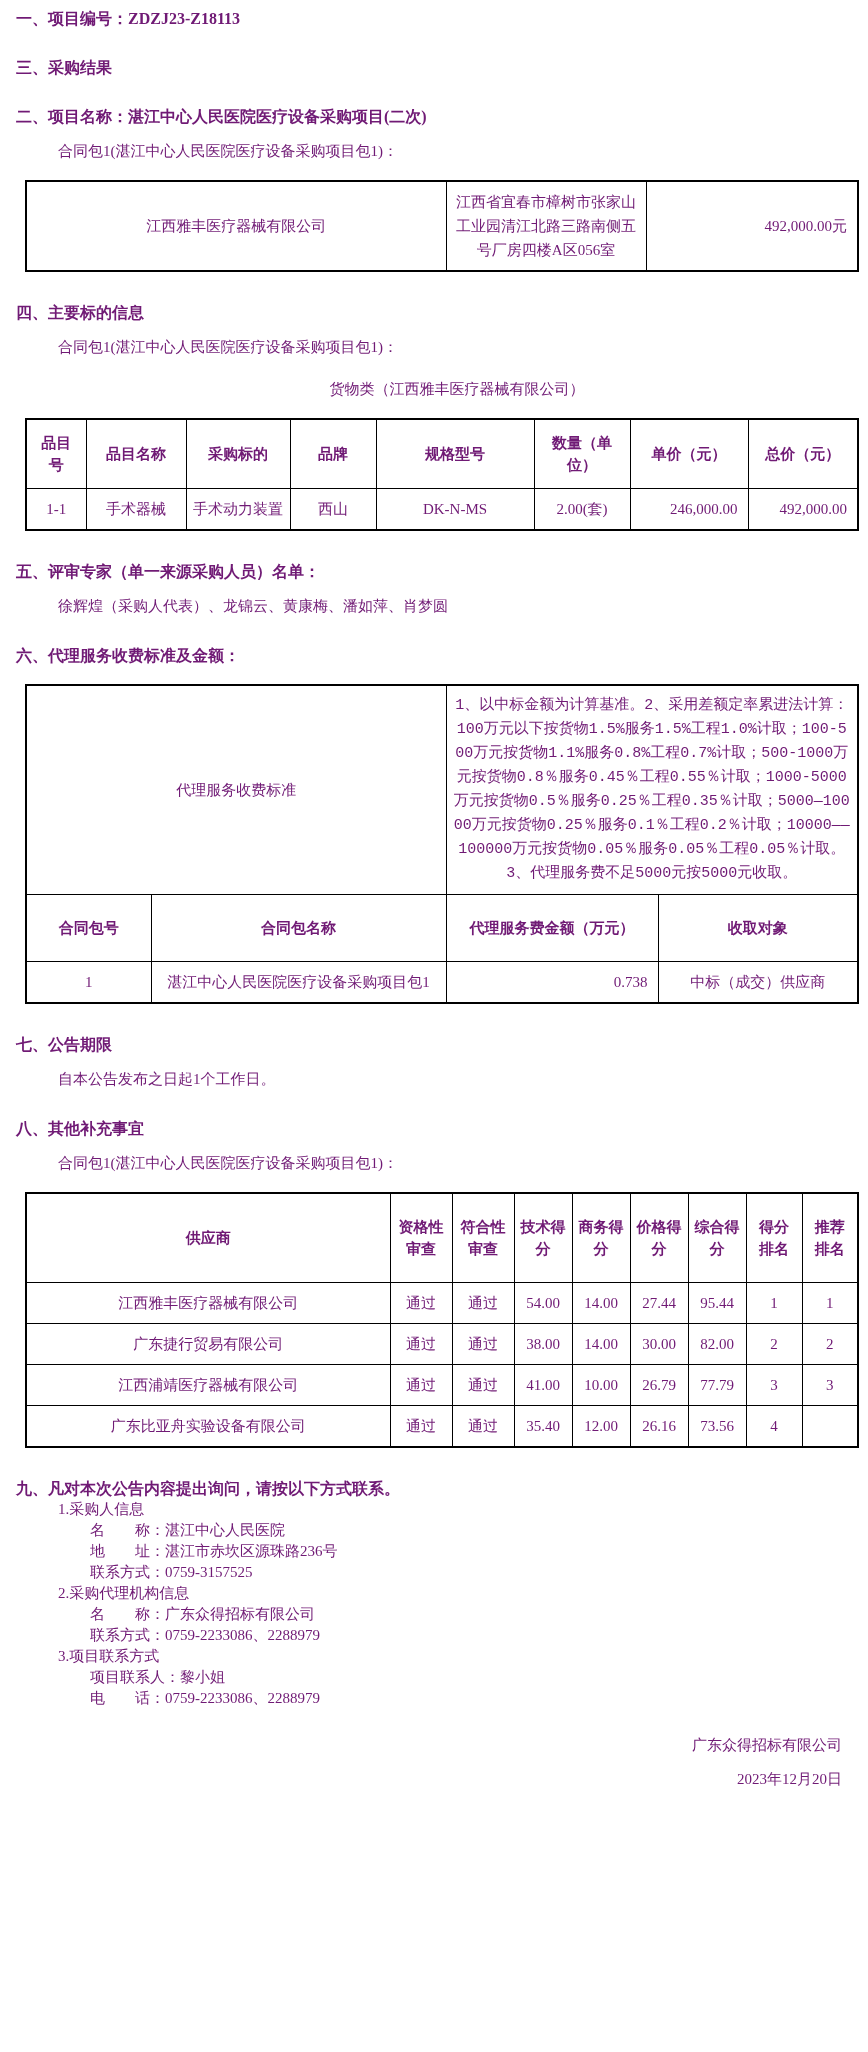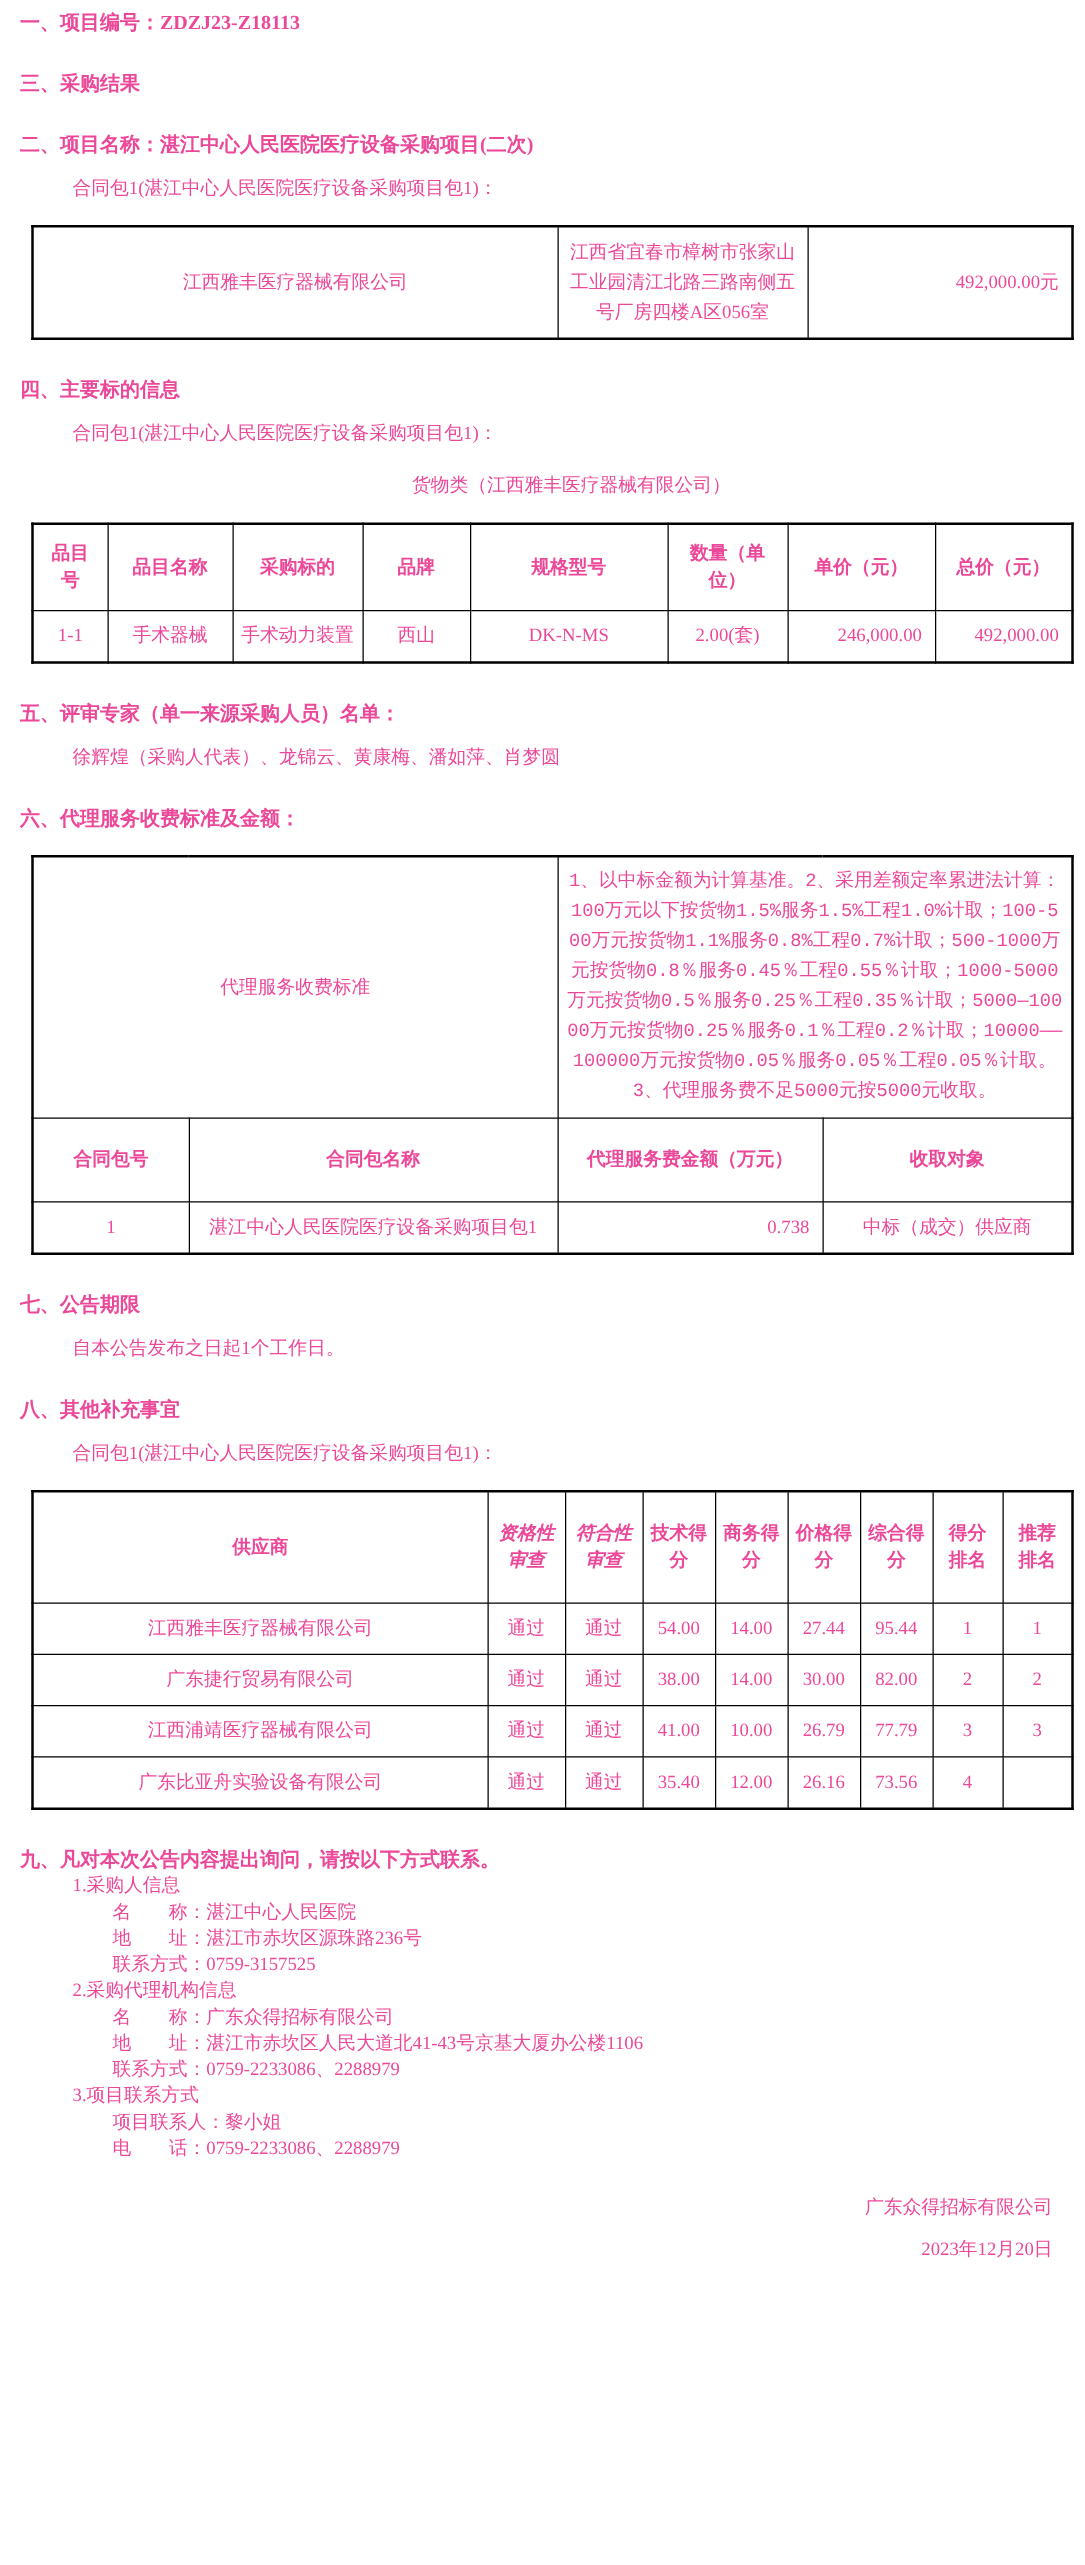--- a/index.html
+++ b/index.html
@@ -1,18 +1,18 @@
 <!DOCTYPE html>
 <html lang="zh"><head>
 <meta charset="utf-8">
 <style>
   html,body{margin:0;padding:0;background:#fff;}
   .page{
     width:868px;height:1912px;box-sizing:border-box;
-    padding:10px 12px 10px 16px;background:#fff;color:#ec4899;
+    padding:10px 12px 10px 16px;background:#fff;color:#701a75;
     font-family:"Liberation Serif","DejaVu Serif",serif;
     font-size:15px;overflow:hidden;
   }
   .hd{font-weight:bold;font-size:16px;line-height:17px;margin:32px 0 0 0;}
   .hd.first{margin-top:0;}
   .sub{margin:18px 0 0 42px;line-height:17px;}
   .sub2{margin-top:25px;text-align:center;}
   table.tbl{
     border-collapse:collapse;table-layout:fixed;
     width:832px;margin:20px 0 0 9px;
@@ -29,21 +29,21 @@
   .t-bid td{padding:8px 7px;line-height:22px;}
   .thp{padding:12px 14px !important;}
   
   .t-fee td{line-height:28px;}
   .t-fee th{padding:24px 6px;}
   .fee-label-cell{text-align:center;padding:10px;}
   .fee-text-cell{text-align:left;line-height:33px;padding:12px 14px;word-break:break-all;font-family:Liberation Mono, monospace;}
   .name-left{text-align:left;padding:8px 14px;line-height:28px;}
   
   .t-score th{padding:12px 13px;line-height:22px;}
-  .t-score th.w3{padding:0 6px;font-style:italic;}
+  .t-score th.w3{padding:0 6px;}
   .t-score th.wide{padding:12px 0;}
   .t-score td{padding:11px 4px;line-height:22px;}
   .amount{text-align:right !important;padding-right:10px !important;}
   .cline{margin:4px 0 0 42px;line-height:17px;}
   .lv2{margin-left:74px;}
   .foot{ text-align:right;margin-top:30px;padding-right:14px;line-height:17px;}
   .foot + .foot{margin-top:17px;}
 </style>
 </head>
 <body>
@@ -222,21 +222,20 @@
 
   <div class="hd">九、凡对本次公告内容提出询问，请按以下方式联系。</div>
 
   <div class="cline">1.采购人信息</div>
   <div class="cline lv2">名　　称：湛江中心人民医院</div>
   <div class="cline lv2">地　　址：湛江市赤坎区源珠路236号</div>
   <div class="cline lv2">联系方式：0759-3157525</div>
 
   <div class="cline">2.采购代理机构信息</div>
   <div class="cline lv2">名　　称：广东众得招标有限公司</div>
-  <div class="cline lv2">地　　址：湛江市赤坎区人民大道北41-43号京基大厦办公楼1106</div>
   <div class="cline lv2">联系方式：0759-2233086、2288979</div>
 
   <div class="cline">3.项目联系方式</div>
   <div class="cline lv2">项目联系人：黎小姐</div>
   <div class="cline lv2">电　　话：0759-2233086、2288979</div>
 
   <div class="foot">广东众得招标有限公司</div>
   <div class="foot">2023年12月20日</div>
 
 </div>

